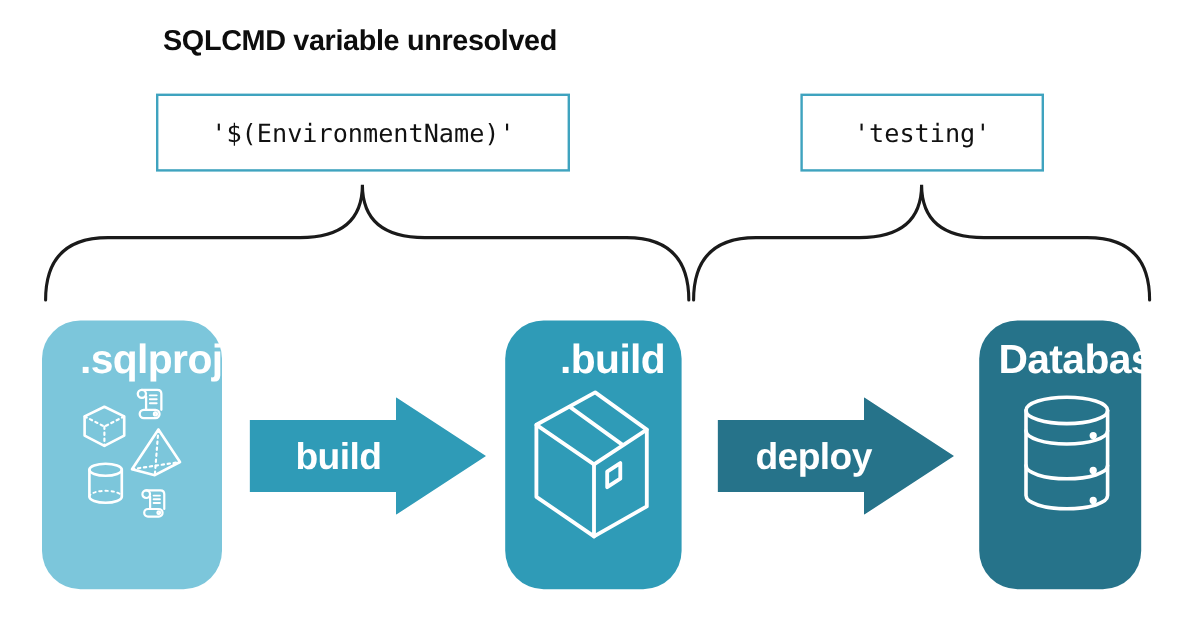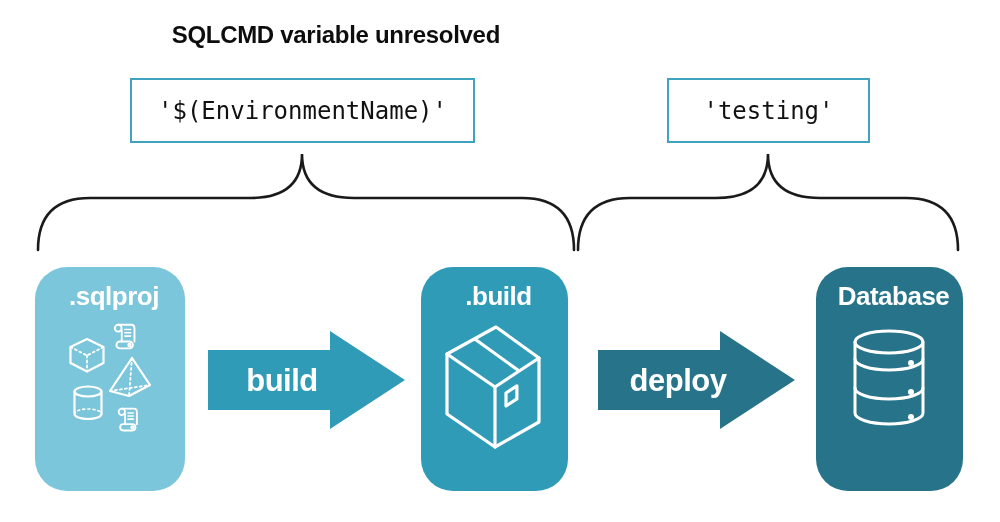--- a/index.html
+++ b/index.html
@@ -4,40 +4,40 @@
 <style>
   html,body { margin:0; padding:0; background:#ffffff; }
   .canvas {
     position:relative; width:1000px; height:522px; background:#ffffff;
     font-family:"Liberation Sans", sans-serif; overflow:hidden;
   }
   .section-title {
     position:absolute; top:21px; width:400px; text-align:center;
     font-size:24px; font-weight:700; color:#0d0d0d; letter-spacing:-0.3px;
   }
-  .title-left  { left:100px;text-align:right; }
+  .title-left  { left:100px; }
   .title-right { left:568px; }
   .code-box {
     position:absolute; top:78px; height:61px; border:2px solid #3fa3bf;
     display:flex; align-items:center; justify-content:center;
-    font-family:"DejaVu Sans Mono", monospace; font-size:24px; color:#111; background:#fff;
+    font-family:"DejaVu Sans Mono", monospace; font-size:21px; color:#111; background:#fff;
   }
   .code-left  { left:130px; width:341px; }
   .code-right { left:667px; width:199px; }
   .brace { position:absolute; top:151px; }
   .brace path { fill:none; stroke:#1a1a1a; stroke-width:2.6; stroke-linecap:round; }
   .stage {
     position:absolute; top:267px; height:224px; border-radius:32px;
   }
   .stage-1 { left:35px;  width:150px; }
   .stage-2 { left:421px; width:147px; }
-  .stage-3 { left:816px; width:147px; }
+  .stage-3 { left:816px; width:135px; }
   .stage-label {
-    position:absolute; top:14px; left:4px; width:100%; text-align:center;
-    font-size:26px; font-weight:700; color:#ffffff; letter-spacing:-0.5px;
+    position:absolute; top:14px; left:16px; width:100%; text-align:center;
+    font-size:34px; font-weight:700; color:#ffffff; letter-spacing:-0.5px;
   }
   .stage-icon { position:absolute; }
   .icon-sqlproj  { left:26px; top:52px; }
   .icon-package  { left:21px; top:54px; }
   .icon-database { left:35px; top:62px; }
   .wire { fill:none; stroke:#ffffff; stroke-linecap:round; stroke-linejoin:round; }
   .dash { stroke-dasharray:2 3; }
   .arrow-svg { position:absolute; top:331px; }
   .arrow-build  { left:208px; }
   .arrow-deploy { left:598px; }

